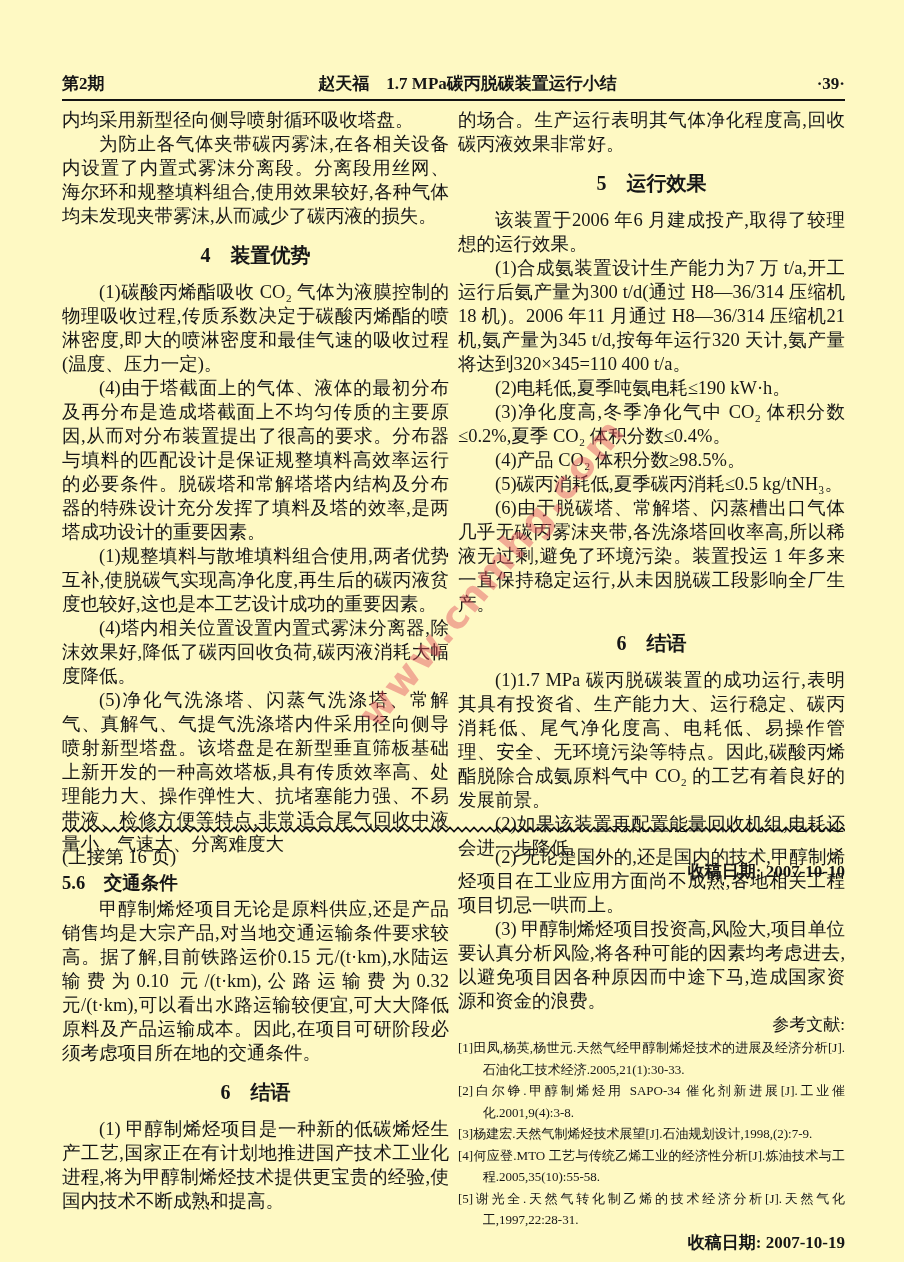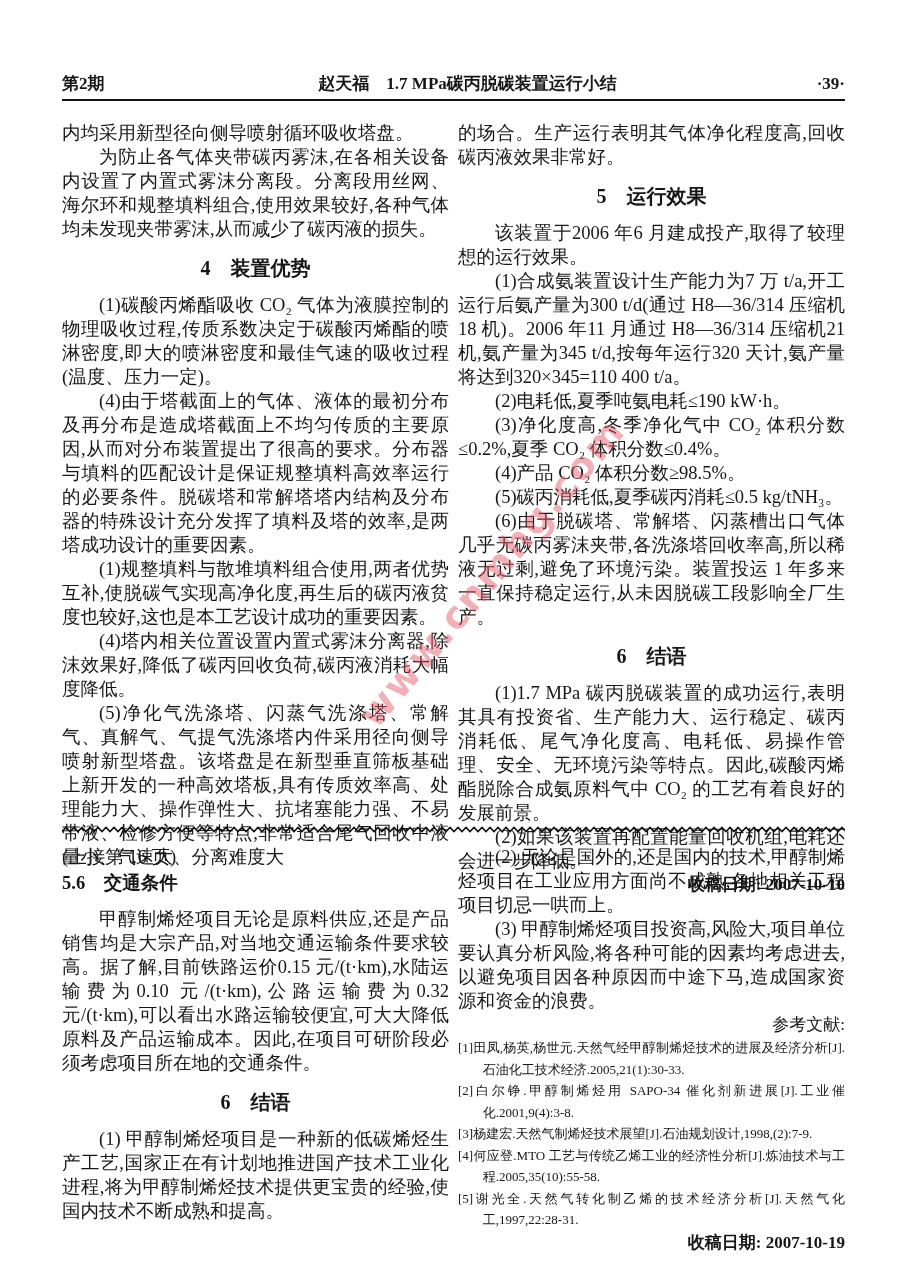--- a/index.html
+++ b/index.html
@@ -1,20 +1,20 @@
 <!DOCTYPE html>
 <html><head>
 <meta charset="utf-8">
 <style>
   html,body{margin:0;padding:0;background:#e9e9e7;}
   .page{
     position:relative;
     width:904px;height:1262px;
     margin:0 auto;
-    background:#ffffff;
+    background:#fef9c3;
     color:#161616;
     font-family:"Liberation Serif","DejaVu Serif",serif;
     overflow:hidden;
   }
   
   .running-head{
     position:absolute;top:72px;left:62px;right:59px;
     display:flex;align-items:baseline;
     font-size:17px;font-weight:bold;
   }
@@ -23,32 +23,32 @@
   .running-head .pno{flex:0 0 auto;}
   .head-rule{
     position:absolute;top:99px;left:62px;right:59px;
     height:2px;background:#141414;
   }
   
   .section{
     position:absolute;left:62px;right:59px;
     display:flex;gap:9px;
   }
-  .sec-top{top:121px;}
+  .sec-top{top:108px;}
   .sec-bottom{top:845px;}
   .col{flex:1 1 0;font-size:18.5px;line-height:24px;text-align:justify;}
   .col p{margin:0;text-indent:2em;}
   .col p.noindent{text-indent:0;}
   h2.sec-h{
     font-size:20px;font-weight:bold;line-height:24px;
     margin:15px 0 13px 0;text-indent:0;text-align:center;
   }
   h3.sec-h-small{
     font-size:18.5px;font-weight:bold;line-height:24px;
-    margin:2px 0 12px 0;text-indent:0;text-align:left;
+    margin:2px 0 2px 0;text-indent:0;text-align:left;
   }
   .received{
     text-align:right;font-weight:bold;font-size:17px;
     margin-top:9px;text-indent:0;
   }
   .ref-head{font-weight:normal;font-size:17px;margin:4px 0 3px 0;text-indent:0;text-align:right;}
   .ref{
     font-size:13px;line-height:21.5px;
     padding-left:1.9em;text-indent:-1.9em !important;
     margin:0;text-align:justify;

